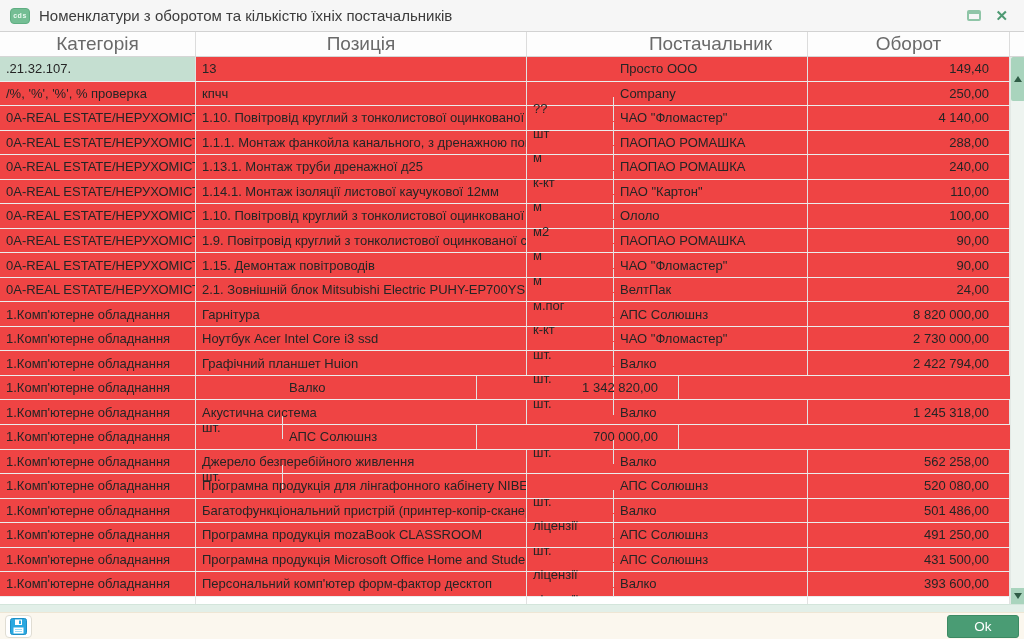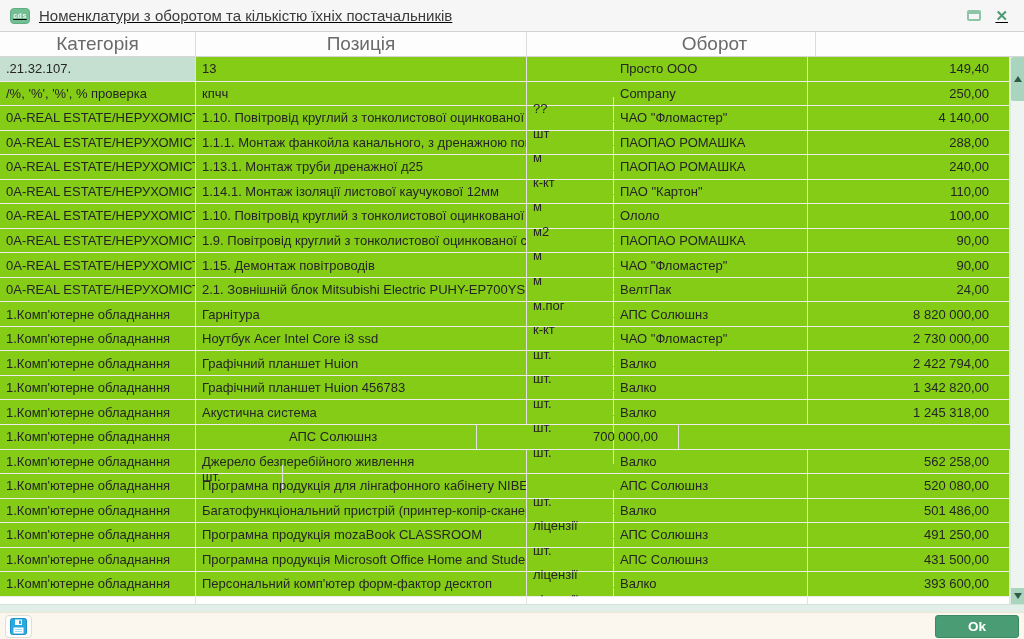--- a/index.html
+++ b/index.html
@@ -3,21 +3,21 @@
 <meta charset="utf-8">
 <style>
   * { box-sizing: border-box; margin: 0; padding: 0; }
   html,body { width:1024px; height:639px; overflow:hidden;
     font-family:"Liberation Sans", sans-serif; background:#fff; }
   #window { position:relative; width:1024px; height:639px; background:#fff; }
 
   
   .titlebar { position:absolute; top:0; left:0; width:1024px; height:32px;
     background:#f6f6f6; border-bottom:1px solid #d2d2d2;
-    display:flex; align-items:center; padding:0 10px;text-decoration:underline; }
+    display:flex; align-items:center; padding:0 10px; }
   .badge { width:20px; height:16px; background:#74be94; border-radius:4px;
     border:1px solid #5fae82; color:#eafaf0; font-size:7px; font-weight:bold;
     display:flex; align-items:center; justify-content:center; letter-spacing:.5px; }
   .title-text { margin-left:9px; font-size:15px; color:#3c3c3c; }
   .win-controls { margin-left:auto; display:flex; align-items:center; gap:14px; padding-right:6px; }
   .btn-max { width:14px; height:11px; border:2px solid #8fc5a7; border-top:4px solid #8fc5a7; border-radius:2px; cursor:pointer; }
   .btn-close { color:#4e9a73; font-size:15px; font-weight:bold; line-height:1; cursor:pointer; }
 
   
   .col-cat{width:196px;} .col-pos{width:331px;} .col-unit{width:87px;margin-top:40px;}
@@ -25,21 +25,21 @@
 
   
   .thead { position:absolute; top:32px; left:0; width:1024px; height:25px;
     display:flex; background:#fdfdfd; border-bottom:1px solid #d6d6d6; }
   .th { height:100%; display:flex; align-items:center; justify-content:center;
     font-size:19px; color:#6a6a6a; border-right:1px solid #dcdcdc;
     white-space:nowrap; overflow:hidden; cursor:pointer; }
 
   
   .tbody { position:absolute; top:57px; left:0; width:1024px; height:540px; overflow:hidden; }
-  .tr { display:flex; height:24.54px; border-bottom:1px solid #ececec; background:#84cc16; }
+  .tr { display:flex; height:24.54px; border-bottom:1px solid #ececec; background:#ef4444; }
   .td { height:100%; display:flex; align-items:center; border-right:1px solid #e2e2e2;
     font-size:13px; color:#252525; white-space:nowrap; overflow:hidden;
     padding-left:6px; cursor:default; }
   .td.num { justify-content:flex-end; padding-right:20px; padding-left:2px; }
   .td.sel { background:#c5dfd1; }
   .partial-row { position:absolute; top:597px; left:0; width:1024px; height:7px;
     display:flex; overflow:hidden; background:#fff; }
   .partial-row .td { border-bottom:none; }
 
   
@@ -55,42 +55,43 @@
   
   .hscroll { position:absolute; top:604px; left:0; width:1024px; height:8px;
     background:#e2efe8; border-top:1px solid #d3e5db; cursor:pointer; }
 
   
   .footer { position:absolute; bottom:0; left:0; width:1024px; height:27px;
     background:#fbf7ee; border-top:1px solid #eee6d4;
     display:flex; align-items:center; padding:0 5px; }
   .save-btn { width:27px; height:23px; background:#fff; border:1px solid #e0ddd3;
     border-radius:4px; display:flex; align-items:center; justify-content:center; cursor:pointer; }
-  .ok-btn { margin-left:auto; width:84px; height:23px; background:#4a9c74;
+  .ok-btn { margin-left:auto; width:72px; height:23px; background:#4a9c74;
     border:1px solid #3c8a63; border-radius:3px; color:#fff; font-size:13.5px;
-    display:flex; align-items:center; justify-content:center; cursor:pointer;font-weight:bold; }
+    display:flex; align-items:center; justify-content:center; cursor:pointer; }
 </style>
 </head>
 <body>
 
 <div id="window">
 
   <div class="titlebar">
     <div class="badge">cds</div>
     <div class="title-text">Номенклатури з оборотом та кількістю їхніх постачальників</div>
     <div class="win-controls">
       <div class="btn-max" title=""></div>
       <div class="btn-close">✕</div>
     </div>
   </div>
 
   <div class="thead">
     <div class="th col-cat">Категорія</div>
     <div class="th col-pos">Позиція</div>
     <div class="th col-unit">Од. вим.</div>
+    <div class="th col-sup">Постачальник</div>
     <div class="th col-turn">Оборот</div>
   </div>
 
   <div class="tbody">
     <div class="tr">
       <div class="td col-cat sel">.21.32.107.</div>
       <div class="td col-pos">13</div>
       <div class="td col-unit">??</div>
       <div class="td col-sup">Просто ООО</div>
       <div class="td col-turn num">149,40</div>
@@ -187,21 +188,20 @@
     <div class="tr">
       <div class="td col-cat">1.Комп'ютерне обладнання</div>
       <div class="td col-pos">Графічний планшет Huion</div>
       <div class="td col-unit">шт.</div>
       <div class="td col-sup">Валко</div>
       <div class="td col-turn num">2 422 794,00</div>
     </div>
 
     <div class="tr">
       <div class="td col-cat">1.Комп'ютерне обладнання</div>
-      <div class="td col-pos">Графічний планшет Huion 456783</div>
       <div class="td col-unit">шт.</div>
       <div class="td col-sup">Валко</div>
       <div class="td col-turn num">1 342 820,00</div>
     </div>
 
     <div class="tr">
       <div class="td col-cat">1.Комп'ютерне обладнання</div>
       <div class="td col-pos">Акустична система</div>
       <div class="td col-unit">шт.</div>
       <div class="td col-sup">Валко</div>

